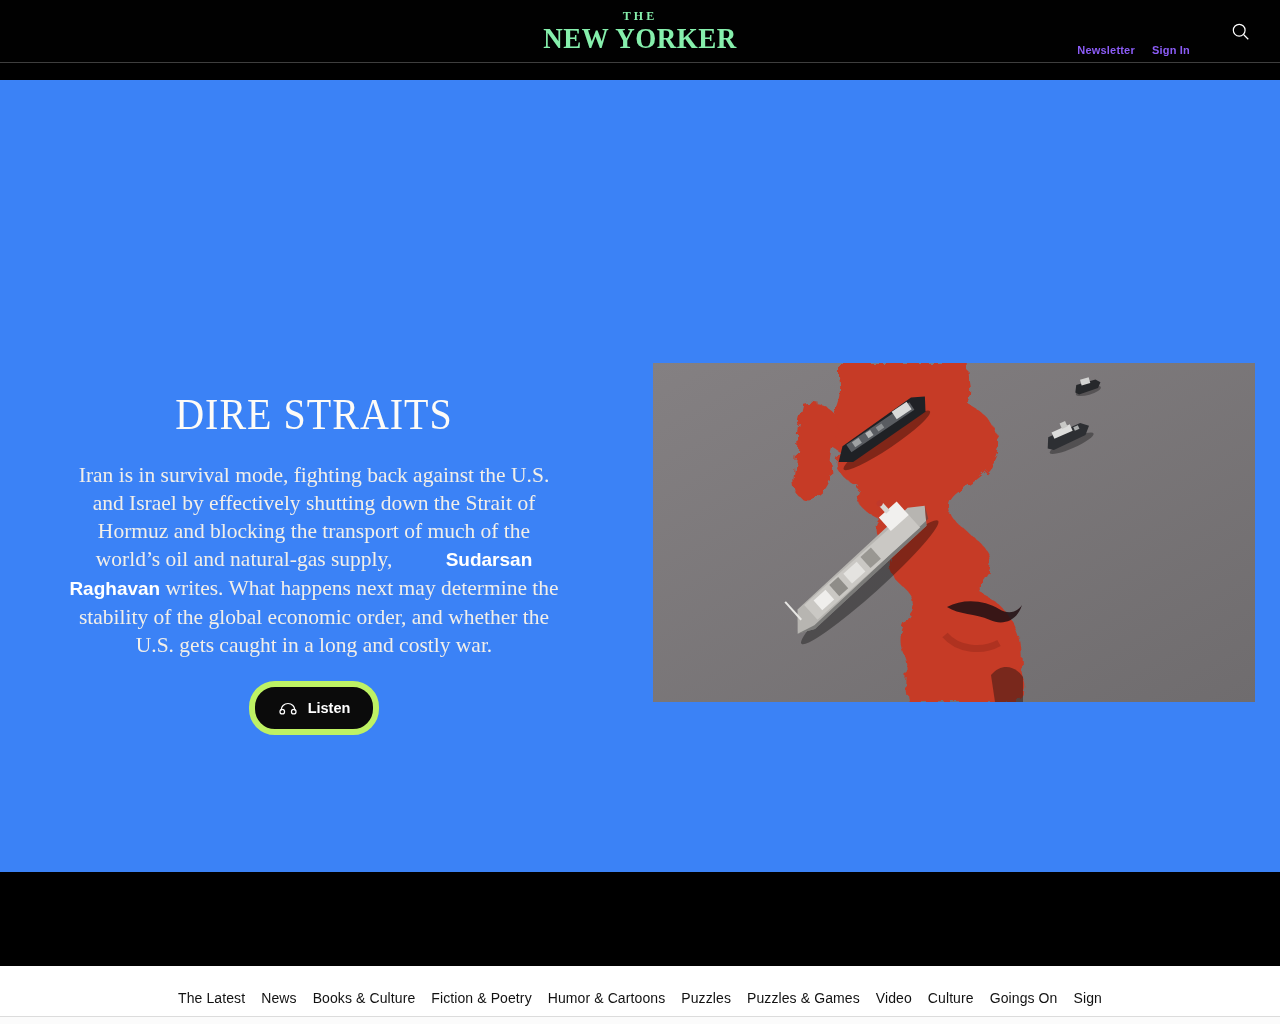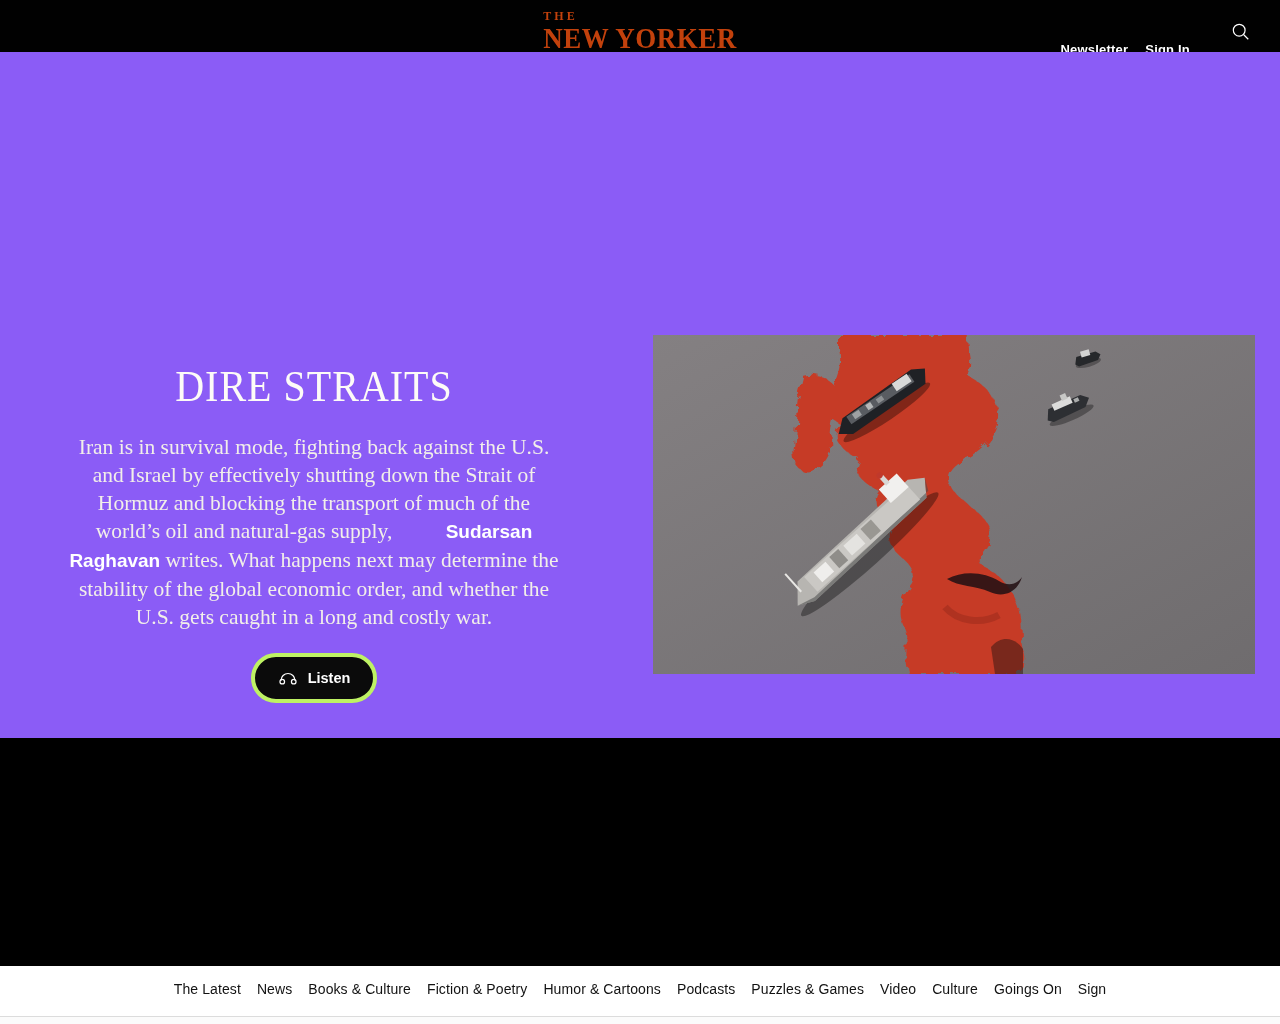--- a/index.html
+++ b/index.html
@@ -10,79 +10,79 @@
     font-family:"Liberation Sans", sans-serif;
   }
 
   
   .header {
     position:absolute; top:0; left:0; width:100%; height:63px;
     background:#010101; border-bottom:1px solid #3e3e3e;
   }
   .logo {
     position:absolute; left:50%; top:9px; transform:translateX(-50%);
-    color:#c2410c; cursor:pointer;
+    text-align:center; color:#86efac; cursor:pointer;
   }
   .logo-top {
     font-family:"Liberation Serif", serif;
     font-size:12px; font-weight:bold; letter-spacing:3px; display:block;
   }
   .logo-main {
     font-family:"Liberation Serif", serif;
     font-size:27px; font-weight:bold; letter-spacing:0.5px; line-height:1.05;
     display:block; transform:scaleY(1.08);
   }
   .header-right {
     position:absolute; right:30px; top:0; height:63px;
     display:flex; align-items:center; gap:17px;
   }
   .header-link {
-    color:#ffffff; font-size:13px; font-weight:bold; cursor:pointer;
+    color:#8b5cf6; font-size:11px; font-weight:bold; cursor:pointer;
     letter-spacing:0.2px;
     margin-top:36px;
   }
   .search-btn { margin-left:24px; cursor:pointer; display:flex; align-items:center; }
 
   
-  .hero { position:absolute; top:52px; left:0; width:100%; height:686px; background:#8b5cf6; }
+  .hero { position:absolute; top:80px; left:0; width:100%; height:792px; background:#3b82f6; }
   .hero-text {
     position:absolute; left:64px; top:310px; width:500px; text-align:center;
   }
   .hero-title {
     font-family:"Liberation Serif", serif;
     color:#fdfbf7; font-size:40px; font-weight:normal; letter-spacing:1px;
     transform:scaleY(1.12); margin-bottom:24px; white-space:nowrap;
   }
   .hero-desc {
     font-family:"Liberation Serif", serif;
     color:#f2efe9; font-size:21.5px; line-height:28px; font-weight:normal;
   }
   .hero-desc .author {
     font-family:"Liberation Sans", sans-serif;
     font-weight:bold; font-size:19px; color:#fff;margin-left:48px;
   }
   .listen-btn {
     margin-top:22px; display:inline-flex; align-items:center; gap:10px;
-    padding:12px 23px; border:4px solid #bef264; border-radius:26px;
+    padding:12px 23px; border:6px solid #bef264; border-radius:26px;
     background:#0b0b0b; cursor:pointer;
   }
   .listen-label { color:#fff; font-size:14.5px; font-weight:bold; }
 
   .hero-image {
     position:absolute; left:653px; top:283px; width:602px; height:339px;
     cursor:pointer;
   }
 
   
   .footer {
     position:absolute; left:0; top:966px; width:100%; height:58px; background:#fff;
   }
   .footer-nav {
     display:flex; justify-content:center; align-items:center; gap:16px;
-    padding-top:15px;
+    padding-top:24px;
   }
   .footer-link {
     color:#121212; font-size:14px; font-weight:normal; cursor:pointer;
     letter-spacing:0.1px; white-space:nowrap;
   }
   .footer-strip {
     position:absolute; left:0; top:50px; width:100%; height:8px;
     border-top:1px solid #dcdcdc; background:#fbfbfb;
   }
 </style>
@@ -223,21 +223,21 @@
     </div>
   </div>
 
   <div class="footer">
     <div class="footer-nav">
       <span class="footer-link">The Latest</span>
       <span class="footer-link">News</span>
       <span class="footer-link">Books &amp; Culture</span>
       <span class="footer-link">Fiction &amp; Poetry</span>
       <span class="footer-link">Humor &amp; Cartoons</span>
-      <span class="footer-link">Podcasts</span>
+      <span class="footer-link">Puzzles</span>
       <span class="footer-link">Puzzles &amp; Games</span>
       <span class="footer-link">Video</span>
       <span class="footer-link">Culture</span>
       <span class="footer-link">Goings On</span>
       <span class="footer-link">Sign</span>
     </div>
     <div class="footer-strip"></div>
   </div>
 
 </div>

